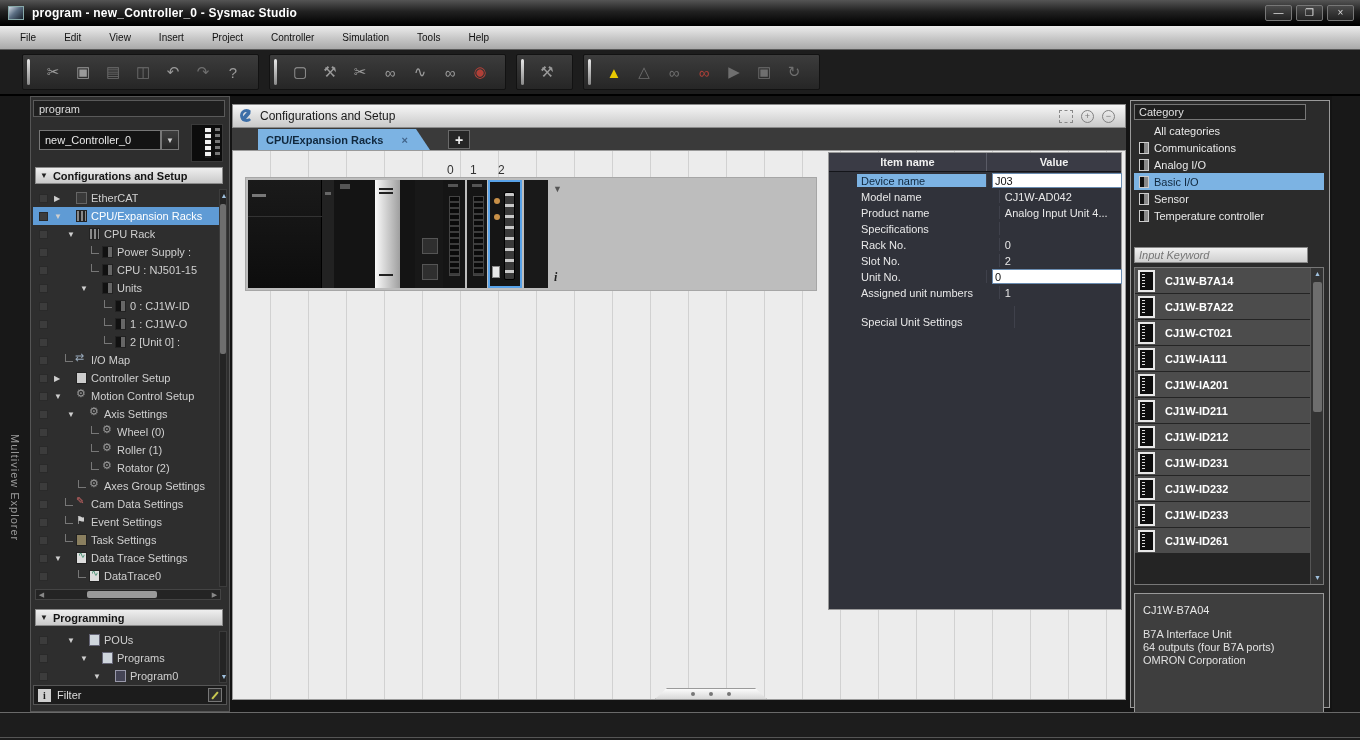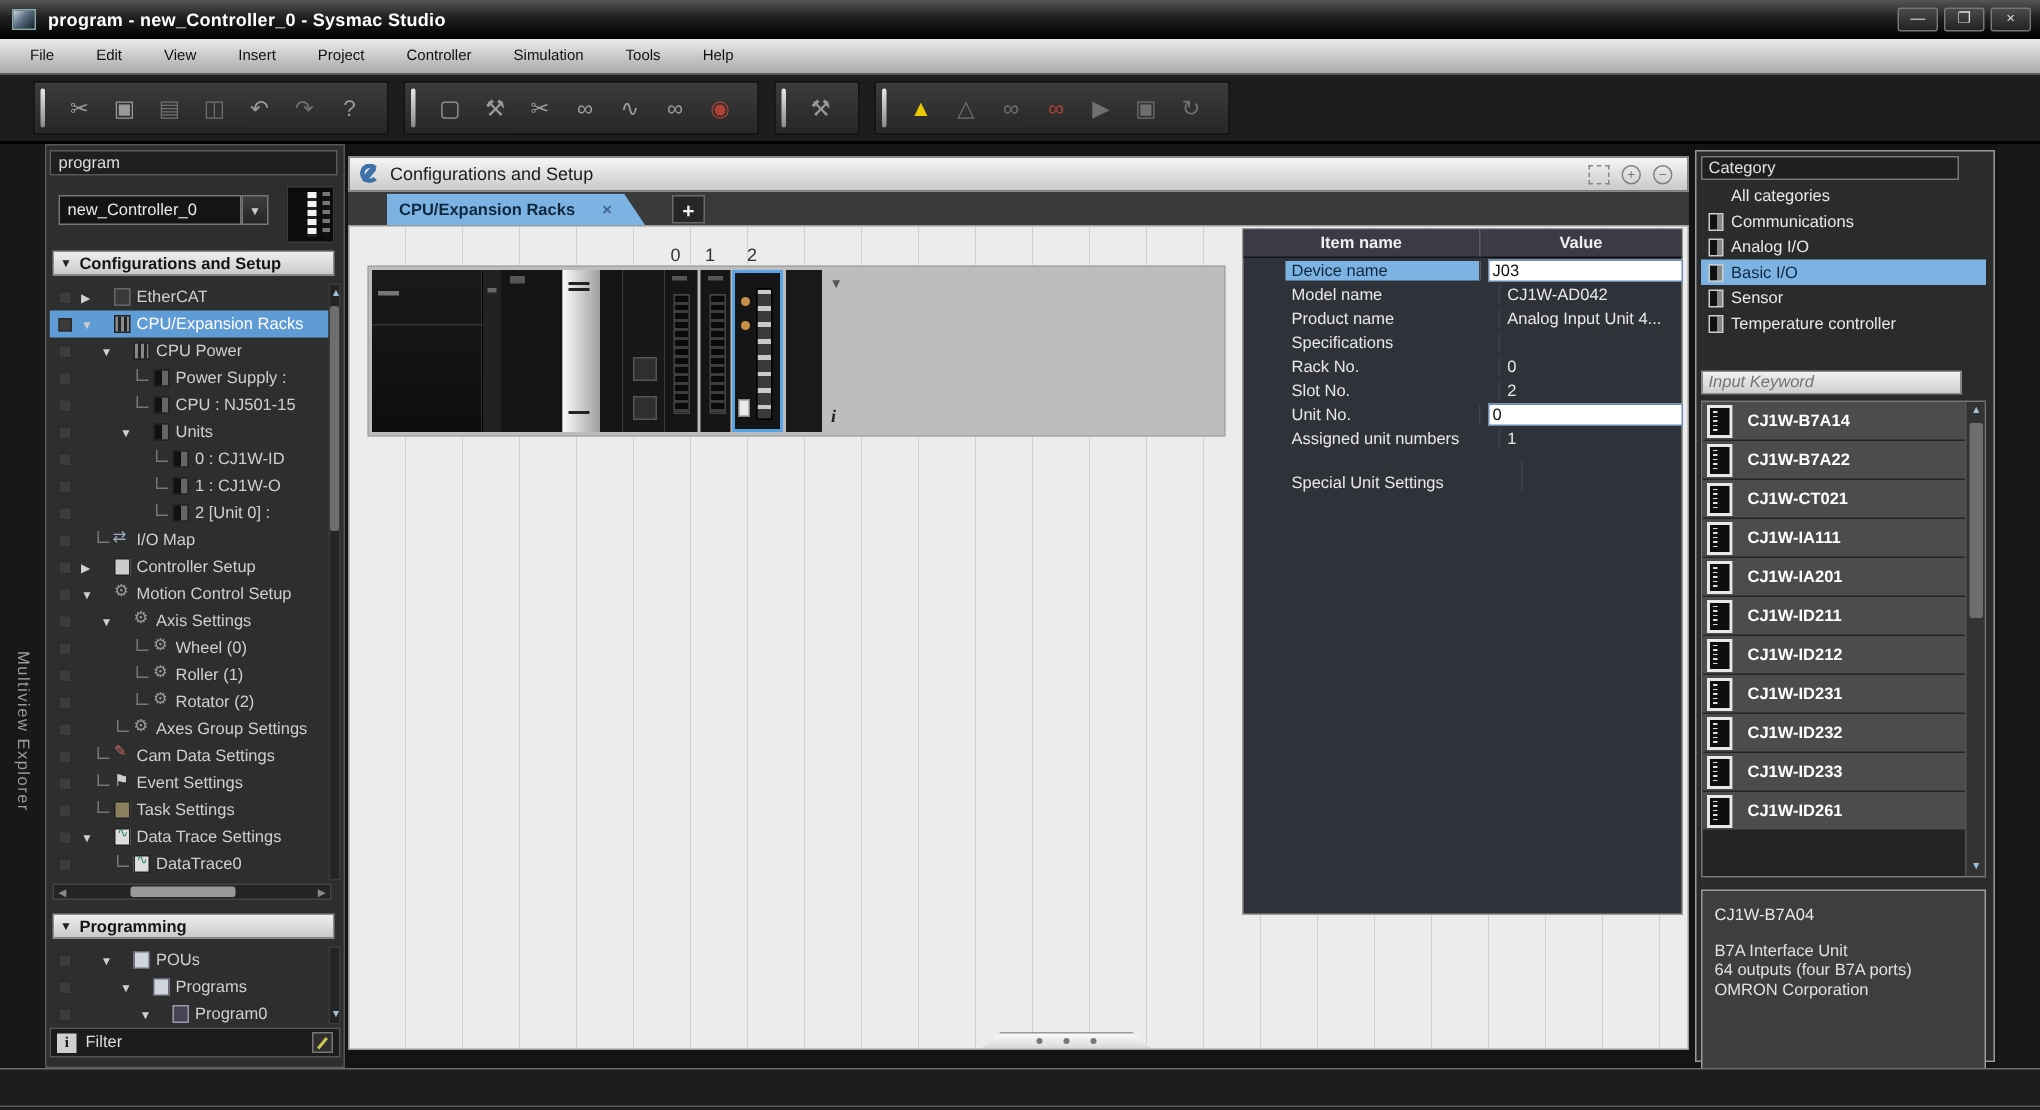--- a/index.html
+++ b/index.html
@@ -324,21 +324,21 @@
         <span class="telbow"></span>
         <span class="tic tic-rack"></span>
         <span class="tlabel">CPU/Expansion Racks</span>
       </div>
       <div class="trow">
         <span class="cb on"></span>
         <span class="tind" style="width: 13px;"></span>
         <span class="tarr">▼</span>
         <span class="telbow"></span>
         <span class="tic tic-rack"></span>
-        <span class="tlabel">CPU Power</span>
+        <span class="tlabel">CPU Rack</span>
       </div>
       <div class="trow">
         <span class="cb on"></span>
         <span class="tind" style="width: 26px;"></span>
         <span class="tarr"></span>
         <span class="telbow on"></span>
         <span class="tic tic-unit"></span>
         <span class="tlabel">Power Supply :</span>
       </div>
       <div class="trow">

